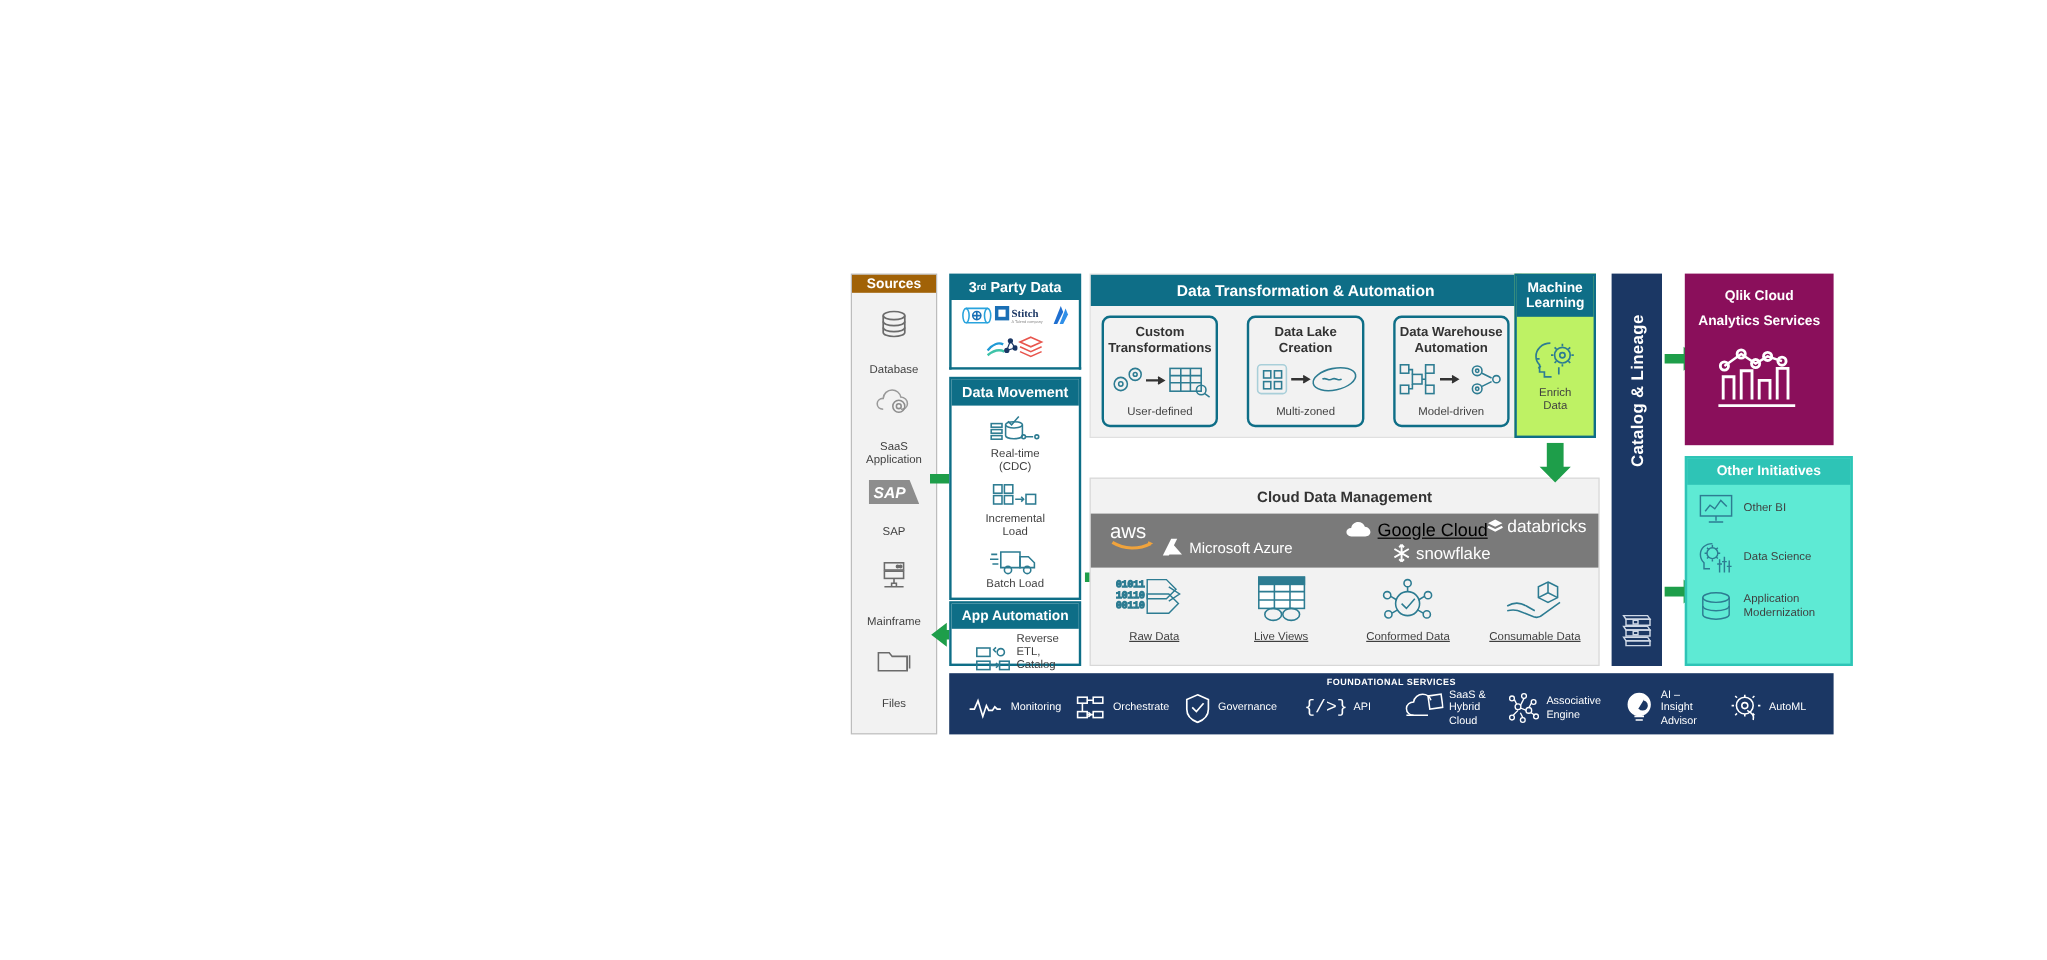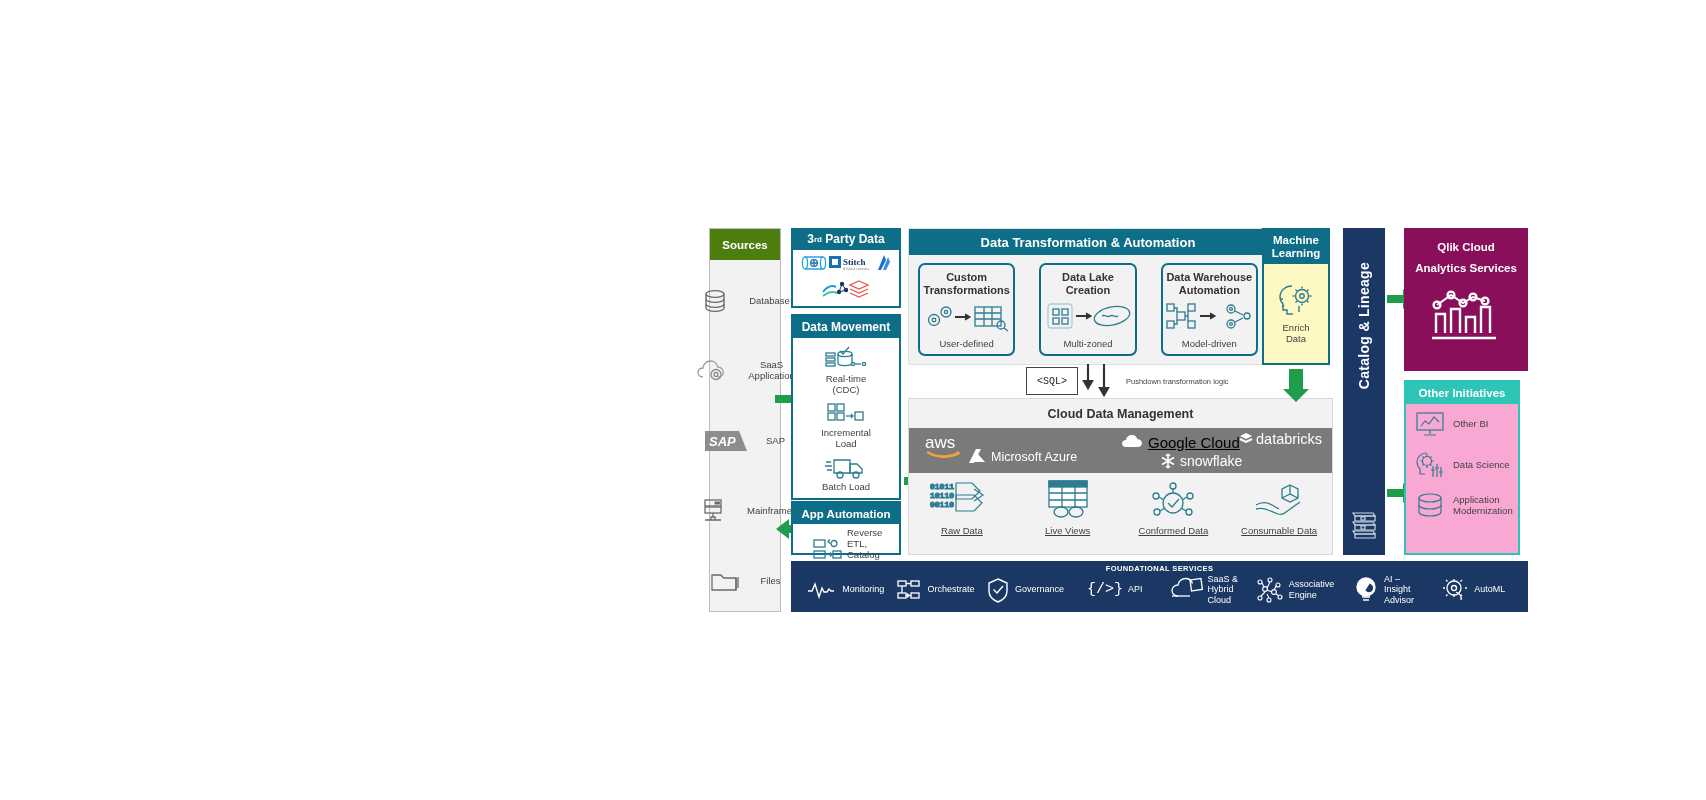--- a/index.html
+++ b/index.html
@@ -12,23 +12,23 @@
   .panel { position:absolute; }
   .hdr {
     color:#fff; font-weight:bold; text-align:center;
     display:flex; align-items:center; justify-content:center;
   }
   .lbl { color:#3f3f3f; text-align:center; line-height:1.15; }
 
   
   #sources { left:709px; top:228px; width:72px; height:384px;
              border:1px solid #bdbdbd; background:#f2f2f2; }
-  #sources .hdr { background:#4d7c0f; height:31px; font-size:11.5px; }
+  #sources .hdr { background:#a16207; height:15px; font-size:11.5px; }
   .src-list { padding-top:6px; }
-  .src-item { height:70px; display:flex; flex-direction:row;
+  .src-item { height:70px; display:flex; flex-direction:column;
               align-items:center; justify-content:center; gap:19px; }
   .src-item .lbl { font-size:9.5px; }
   .ico { display:flex; align-items:center; justify-content:center; }
 
   
   #third { left:791px; top:228px; width:110px; height:80px; }
   #third .hdr { background:#0e6e87; height:22px; font-size:12px; }
   #third .inner { background:#fff; border:2px solid #0e6e87; border-top:none;
                   height:58px; display:flex; flex-wrap:wrap;
                   align-items:center; justify-content:center; padding:2px 4px; }
@@ -72,43 +72,43 @@
   .cdm-title { height:29px; display:flex; align-items:center;
                justify-content:center; font-size:12.5px; font-weight:bold; color:#333; }
   .cdm-logos { background:#7a7a7a; height:45px; position:relative; color:#fff; }
   .stage-row { display:flex; height:83px; }
   .stage { flex:1; display:flex; flex-direction:column;
            align-items:center; justify-content:flex-start; padding-top:6px; gap:3px; }
   .stage .lbl { font-size:9.5px;text-decoration:underline; }
 
   
   #ml { left:1262px; top:228px; width:68px; height:137px;
-        border:2px solid #0e6e87; background:#fef9c3; }
+        border:2px solid #0e6e87; background:#bef264; }
   #ml .hdr { background:#0e6e87; height:34px; font-size:11.5px;
              line-height:1.1; flex-direction:column; }
   #ml .inner { display:flex; flex-direction:column; align-items:center;
                justify-content:center; height:99px; gap:3px; }
   #ml .lbl { font-size:9.5px; }
 
   
   #catalog { left:1343px; top:228px; width:42px; height:327px;
              background:#1b3764; display:flex; flex-direction:column;
              align-items:center; justify-content:space-between; padding:34px 0 14px; }
   .vert-text { writing-mode:vertical-rl; transform:rotate(180deg);
                color:#fff; font-weight:bold; font-size:14px; letter-spacing:.3px; }
 
   
   #qlik { left:1404px; top:228px; width:124px; height:143px;
           background:#8a0f5b; display:flex; flex-direction:column;
           align-items:center; padding-top:13px; }
   .qlik-t { color:#fff; font-weight:bold; font-size:11.5px; text-align:center; }
 
   
-  #other { left:1404px; top:380px; width:116px; height:175px;
-           border:2px solid #2ec4b6; background:#f9a8d4; }
+  #other { left:1404px; top:380px; width:140px; height:175px;
+           border:2px solid #2ec4b6; background:#5eead4; }
   #other .hdr { background:#2ec4b6; height:22px; font-size:11.5px; }
   .oi-item { display:flex; align-items:center; gap:7px; padding:6px 8px; }
   .oi-item .lbl { font-size:9.5px; text-align:left; line-height:1.15; }
 
   
   #found { left:791px; top:561px; width:737px; height:51px;
            background:#1b3764; }
   .found-cap { position:absolute; left:0; right:0; top:3px; text-align:center;
                color:#fff; font-size:7.5px; font-weight:bold; letter-spacing:.4px; }
   .found-row { display:flex; align-items:center; height:51px;
@@ -376,28 +376,20 @@
             <path d="M72 11l8 4M72 22l8-4"></path>
               <circle cx="84" cy="16" r="3"></circle>
           </svg>
         </span>
         <div class="dta-sub">Model-driven</div>
       </div>
 
     </div>
   </div>
 
-  <div id="sqlnote">
-    <div class="sqlbox">&lt;SQL&gt;</div>
-    <svg width="42" height="38" style="margin-left:2px">
-      <path d="M8 2v20M8 26l-4-7h8z" stroke="#333" stroke-width="2.2" fill="#333"></path>
-      <path d="M24 2v26M24 33l-4-7h8z" stroke="#333" stroke-width="2.2" fill="#333"></path>
-    </svg>
-    <div class="pd-lbl">Pushdown transformation logic</div>
-  </div>
 
   <div class="panel" id="cdm">
     <div class="cdm-title">Cloud Data Management</div>
 
     <div class="cdm-logos">
       <span style="position:absolute;left:16px;top:3px;">
         <svg width="62" height="32" viewBox="0 0 62 32">
           <text x="0" y="17" font-family="Liberation Sans, sans-serif" font-size="17" fill="#fff">aws</text>
           <path d="M2 21c10 6 22 6 32 1" stroke="#f0a33c" stroke-width="2.6" fill="none"></path>
           <path d="M32 20l4 2-5 2z" fill="#f0a33c"></path>

